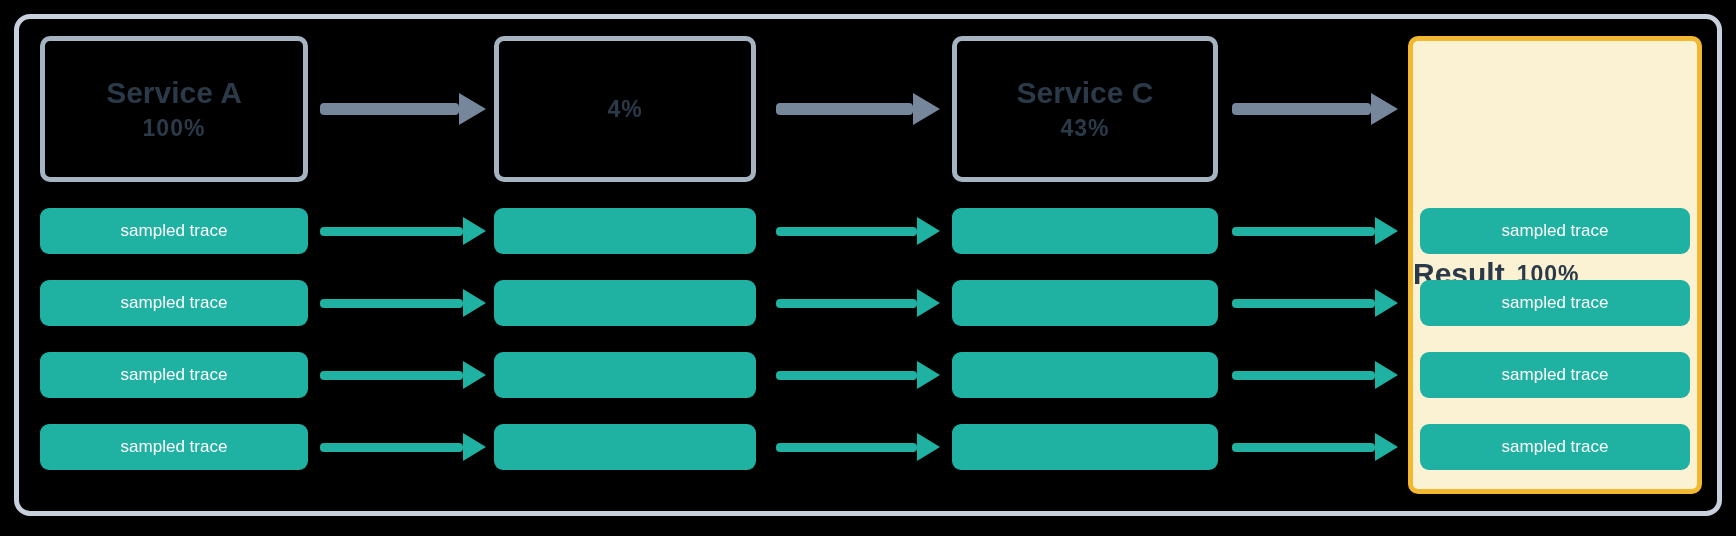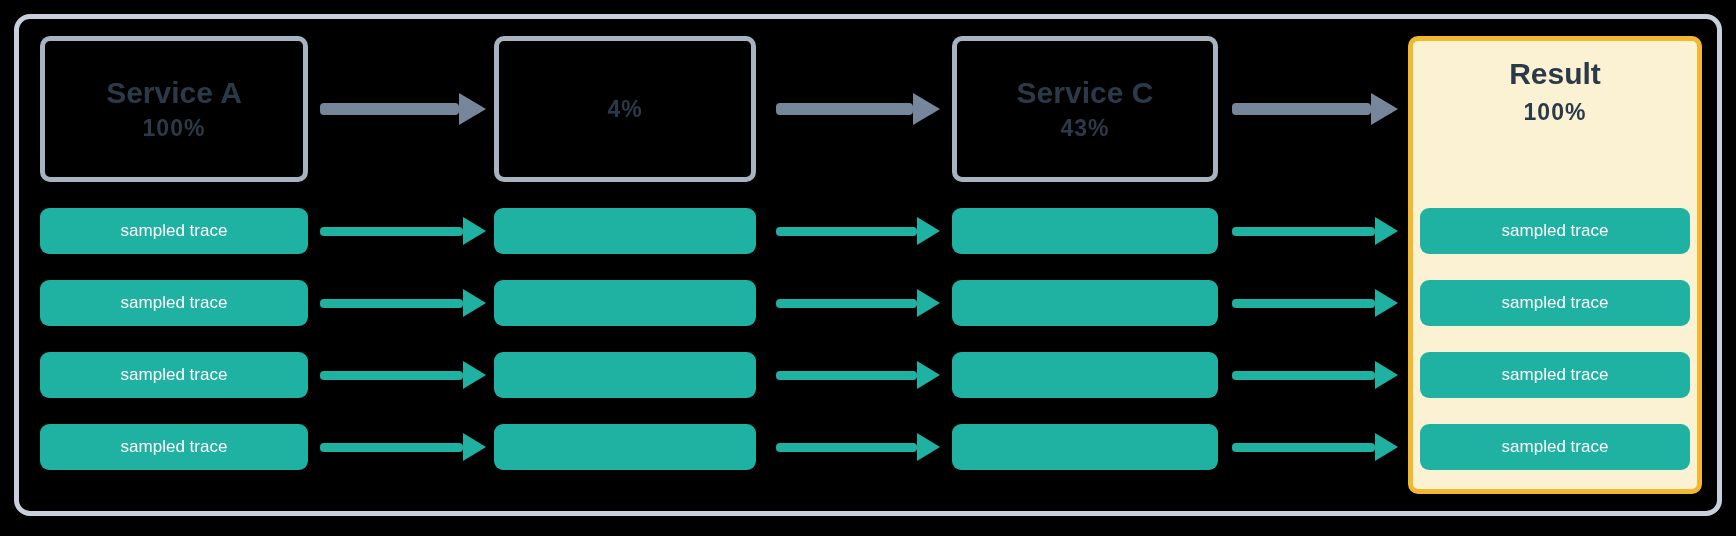--- a/index.html
+++ b/index.html
@@ -40,21 +40,21 @@
     gap:9px;background:transparent;
   }
   .box-title{font-size:30px;font-weight:700;color:var(--text-dark);line-height:1;}
   .box-value{font-size:23px;font-weight:700;color:var(--text-dark);line-height:1;letter-spacing:1px;}
 
   
   .result-box{
     position:absolute;left:1408px;top:36px;width:294px;height:458px;
     background:var(--result-fill);
     border:5px solid var(--result-border);border-radius:10px;
-    display:flex;flex-direction:column;align-items:center;
+    display:flex;flex-direction:row;align-items:center;
     padding-top:18px;gap:12px;
   }
 
   
   .pill{
     position:absolute;height:46px;background:var(--teal);border-radius:9px;
     display:flex;align-items:center;justify-content:center;
     color:var(--trace-text);font-size:17px;font-weight:400;
   }
   .r1{top:208px}.r2{top:280px}.r3{top:352px}.r4{top:424px}

